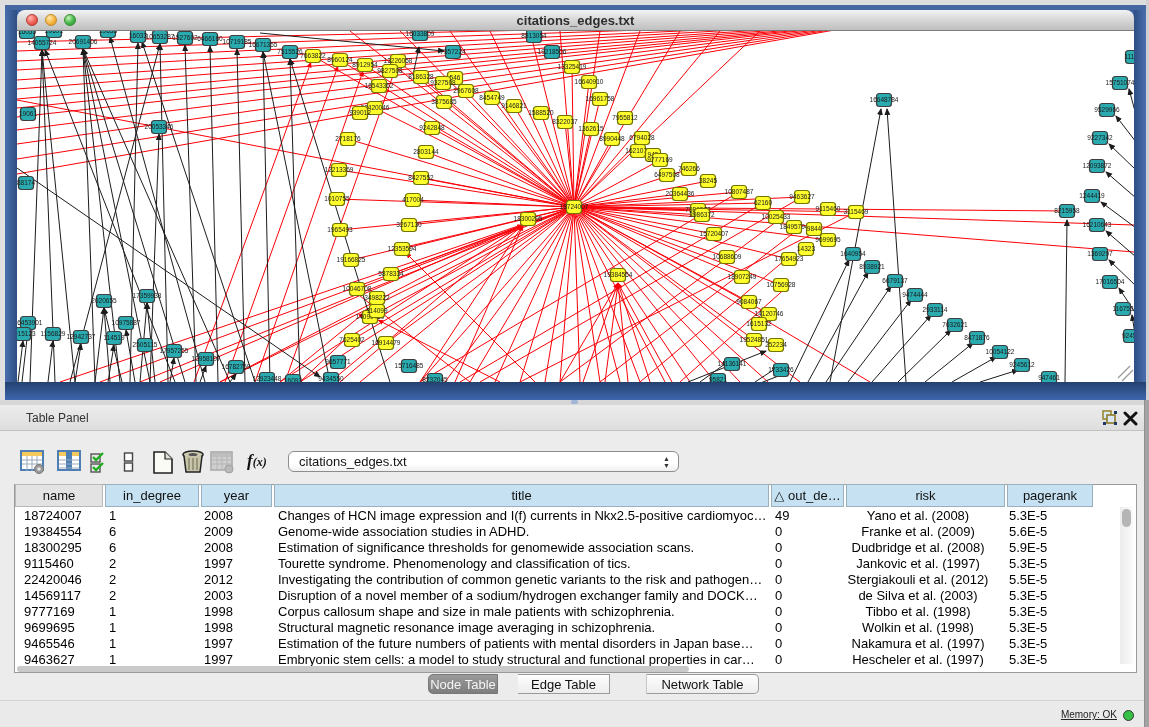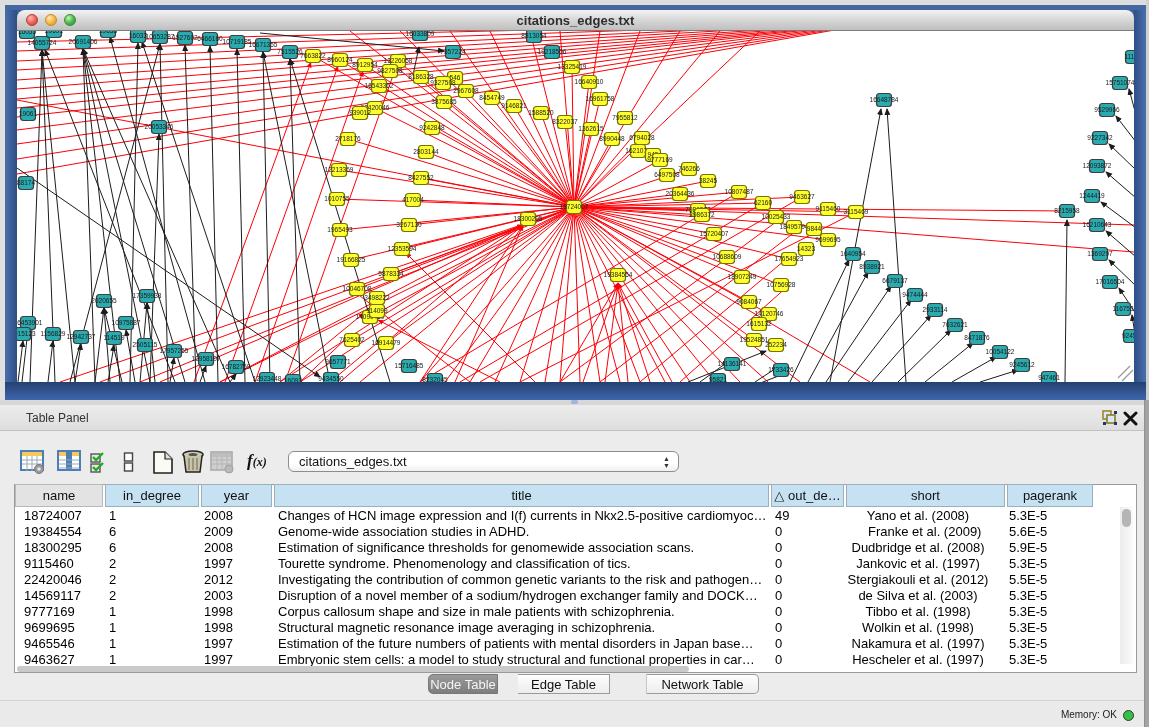--- a/index.html
+++ b/index.html
@@ -43,21 +43,21 @@
 #hthumb { left:17px; top:666px; width:672px; height:6px; background:#c9c9c9; border-radius:3px; }
 
 .tab { position:absolute; top:674px; height:20px; font-size:13px; line-height:19px; text-align:center;
   border:1px solid #9b9b9b; color:#111; background:linear-gradient(180deg,#fdfdfd,#ededed); }
 #tab1 { left:428px; width:70px; border-radius:5px 0 0 5px;
   background:linear-gradient(180deg,#9a9a9a,#7e7e7e); color:#f5f5f5; border-color:#787878; }
 #tab2 { left:518px; width:92px; border-left:none; }
 #tab3 { left:610px; width:113px; border-left:1px solid #c9c9c9; border-radius:0 5px 5px 0;margin-left:36px; }
 
 #status { left:0; top:700px; width:1149px; height:27px; background:#eaeaea; border-top:1px solid #d2d2d2; }
-#mem { position:absolute; right:32px; top:709px; font-size:10px; color:#222; }
+#mem { position:absolute; right:32px; top:709px; font-size:10px; color:#222;text-decoration:underline; }
 #led { position:absolute; right:15px; top:710px; width:11px; height:11px; border-radius:50%;
   background:#36c144; border:1.5px solid #333a33; }
 
 #redge { left:1144px; top:400px; width:5px; height:327px; background:#a3a3a3; border-left:1px solid #8f8f8f; }
 #ledge { left:0; top:0; width:5px; height:400px; background:#e0e0e0; }
 #tedge { left:0; top:0; width:1149px; height:5px; background:#dedede; }
 #rgedge { left:1146px; top:0px; width:3px; height:400px; background:#d0d0d0; }
 </style></head><body>
 <div class="abs" id="frame"></div>
 <div class="abs" id="fl"></div>
@@ -612,38 +612,38 @@
  <circle cx="19" cy="18" r="4" fill="#b9b9b9" stroke="#a0a0a0"></circle>
 </svg>
 <div class="abs" style="left:247px;top:451px;font-family:'Liberation Serif',serif;font-style:italic;font-weight:bold;font-size:17px;color:#111;">f<span style="font-size:12px">(x)</span></div>
 <div class="abs" id="combo">citations_edges.txt<span class="arr">▲<br>▼</span></div>
 <div class="abs" id="tablebox"></div>
 <div class="th gray" style="left:15px;width:88px">name</div>
 <div class="th" style="left:105px;width:94px">in_degree</div>
 <div class="th" style="left:201px;width:71px">year</div>
 <div class="th" style="left:274px;width:495px">title</div>
 <div class="th" style="left:771px;width:73px">△ out_de…</div>
-<div class="th" style="left:846px;width:159px">short</div>
+<div class="th" style="left:846px;width:159px">risk</div>
 <div class="th" style="left:1007px;width:86px">pagerank</div>
 <div class="tr" style="top:508px">
     <div class="td" style="left:24px;width:79px">18724007</div>
     <div class="td" style="left:109px;width:90px">1</div>
     <div class="td" style="left:204px;width:68px">2008</div>
     <div class="td" style="left:278px;width:491px">Changes of HCN image expression and I(f) currents in Nkx2.5‑positive cardiomyoc…</div>
     <div class="td" style="left:775px;width:69px">49</div>
     <div class="td" style="left:846px;width:144px;text-align:center">Yano et al. (2008)</div>
     <div class="td" style="left:1009px;width:84px">5.3E-5</div>
   </div>
 <div class="tr" style="top:524px">
     <div class="td" style="left:24px;width:79px">19384554</div>
     <div class="td" style="left:109px;width:90px">6</div>
     <div class="td" style="left:204px;width:68px">2009</div>
     <div class="td" style="left:278px;width:491px">Genome‑wide association studies in ADHD.</div>
     <div class="td" style="left:775px;width:69px">0</div>
-    <div class="td" style="left:868px;width:144px;text-align:left">Franke et al. (2009)</div>
+    <div class="td" style="left:846px;width:144px;text-align:center">Franke et al. (2009)</div>
     <div class="td" style="left:1009px;width:84px">5.6E-5</div>
   </div>
 <div class="tr" style="top:540px">
     <div class="td" style="left:24px;width:79px">18300295</div>
     <div class="td" style="left:109px;width:90px">6</div>
     <div class="td" style="left:204px;width:68px">2008</div>
     <div class="td" style="left:278px;width:491px">Estimation of significance thresholds for genomewide association scans.</div>
     <div class="td" style="left:775px;width:69px">0</div>
     <div class="td" style="left:846px;width:144px;text-align:center">Dudbridge et al. (2008)</div>
     <div class="td" style="left:1009px;width:84px">5.9E-5</div>

